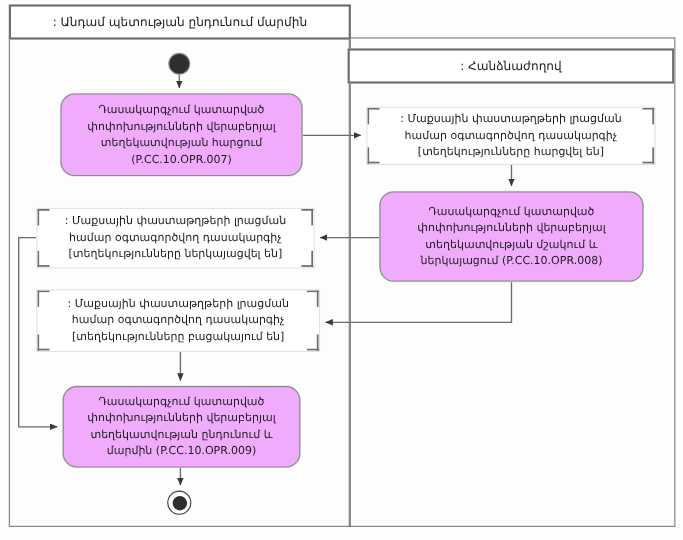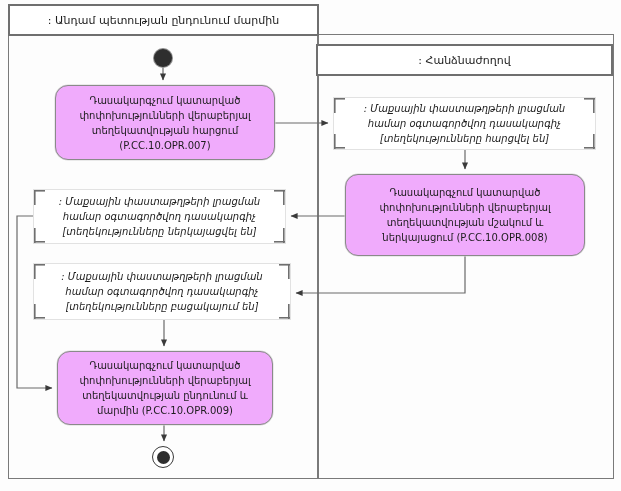--- a/index.html
+++ b/index.html
@@ -34,21 +34,20 @@
     border:1px solid #e2e2e2;
     background-color:#fff;
     background-image:
       linear-gradient(#6f6f6f,#6f6f6f),linear-gradient(#6f6f6f,#6f6f6f),
       linear-gradient(#6f6f6f,#6f6f6f),linear-gradient(#6f6f6f,#6f6f6f),
       linear-gradient(#6f6f6f,#6f6f6f),linear-gradient(#6f6f6f,#6f6f6f),
       linear-gradient(#6f6f6f,#6f6f6f),linear-gradient(#6f6f6f,#6f6f6f);
     background-position:top left,top left,top right,top right,bottom left,bottom left,bottom right,bottom right;
     background-size:11px 1.6px,1.6px 15px,11px 1.6px,1.6px 15px,11px 1.6px,1.6px 15px,11px 1.6px,1.6px 15px;
     background-repeat:no-repeat;
-    font-style:italic;
   }
   .node-a1{left:55px;top:85px;width:220px;height:75px;}
   .node-o1{left:333px;top:97px;width:263px;height:53px;}
   .node-a2{left:345px;top:174px;width:240px;height:82px;}
   .node-o2{left:33px;top:189px;width:253px;height:55px;}
   .node-o3{left:33px;top:263px;width:258px;height:57px;}
   .node-a3{left:57px;top:351px;width:216px;height:74px;}
   .initial-node{
     position:absolute;left:154px;top:49px;width:18px;height:18px;border-radius:50%;
     background:#2e2e2e;box-shadow:0 0 0 1px #8c8c8c;z-index:3;

